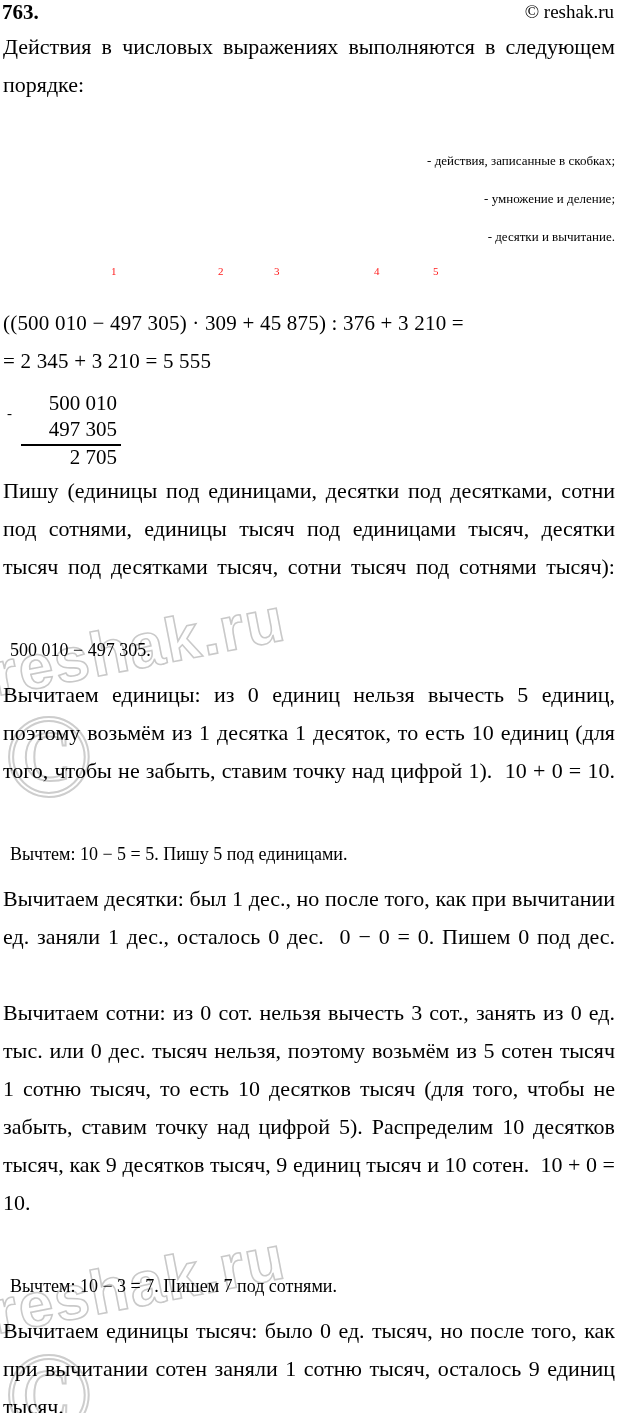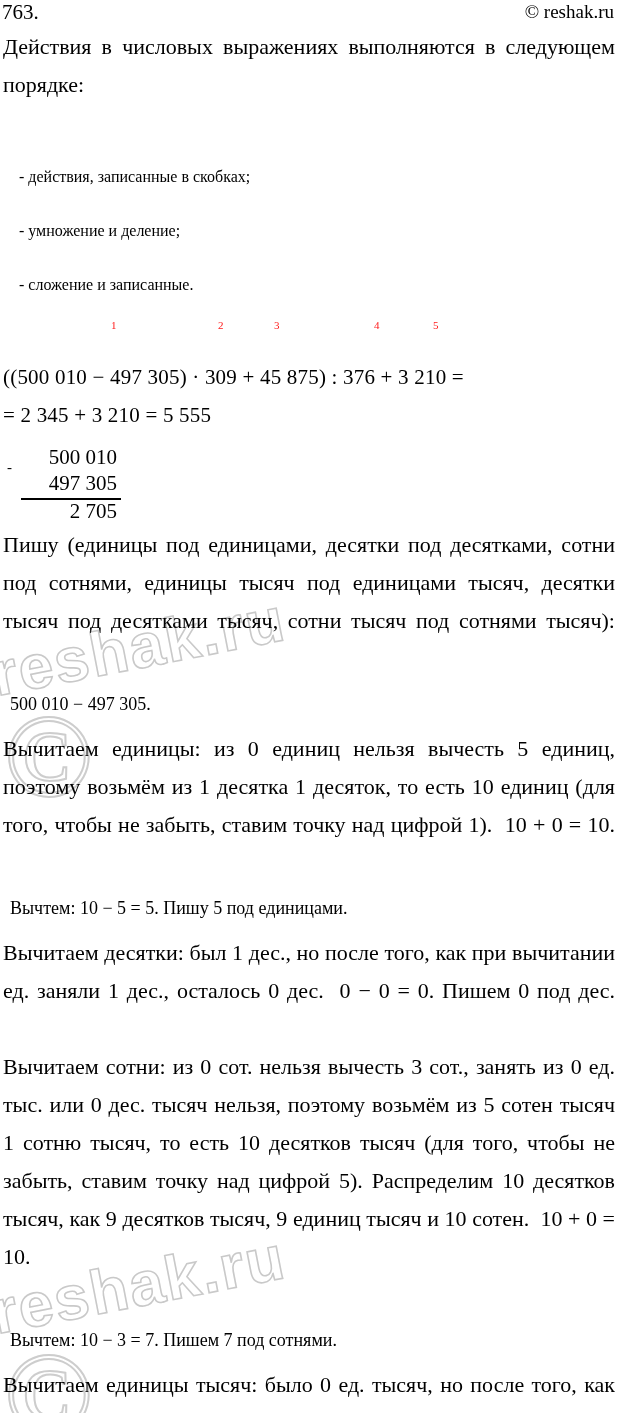--- a/index.html
+++ b/index.html
@@ -24,21 +24,21 @@
   .header-row {
     position: relative;
     height: 26px;
     padding: 2px 2px 0 2px;
   }
   .task-number {
     position: absolute;
     left: 2px;
     top: 0px;
     font-size: 21px;
-    font-weight: normal;
+    font-weight: bold;
     letter-spacing: 0px;
   }
   .copyright {
     position: absolute;
     right: 4px;
     top: 1px;
     font-size: 19px;
     white-space: nowrap;
     margin-left: 36px;
   }
@@ -65,24 +65,25 @@
     display: inline-block;
     width: 100%;
   }
   .line {
     font-size: 18px;
     line-height: 38px;
     margin: 7px;
     white-space: nowrap;
   }
   .list-item {
-    font-size: 16px;
-    line-height: 38px;
-    margin: 16px;
-    white-space: nowrap;
+    font-size: 13px;
+    line-height: 38px;
+    margin: 0;
+    white-space: nowrap;
+    text-align: right;
   }
 
   
   .expr-block {
     position: relative;
     margin-top: 10px;
   }
   .expr-line {
     font-size: 21px;
     line-height: 38px;
@@ -196,21 +197,21 @@
   <div class="header-row">
     <span class="task-number">763.</span>
     <span class="copyright">© reshak.ru</span>
   </div>
 
   <div class="content">
 
     <p class="para justify-full">Действия в числовых выражениях выполняются в следующем порядке:</p>
     <p class="list-item">- действия, записанные в скобках;</p>
     <p class="list-item">- умножение и деление;</p>
-    <p class="list-item">- сложение и записанные.</p>
+    <p class="list-item">- десятки и вычитание.</p>
 
     <div class="expr-block">
       <div class="order-marks">
         <span class="order-mark" style="left:108px;">1</span>
         <span class="order-mark" style="left:215px;">2</span>
         <span class="order-mark" style="left:271px;">3</span>
         <span class="order-mark" style="left:371px;">4</span>
         <span class="order-mark" style="left:430px;">5</span>
       </div>
       <p class="expr-line expr-first">((500 010 − 497 305) · 309 + 45 875) : 376 + 3 210 =</p>

